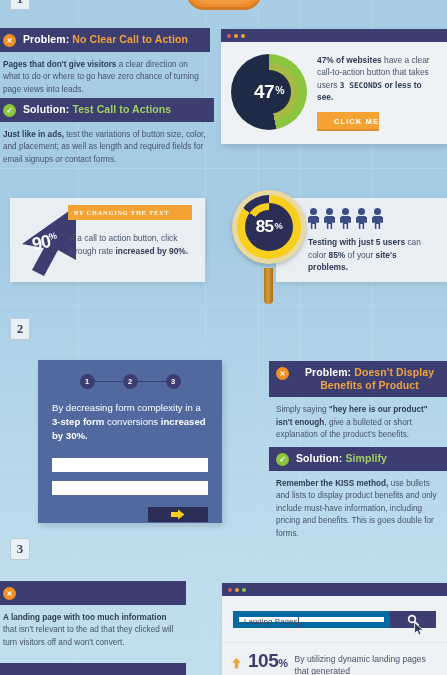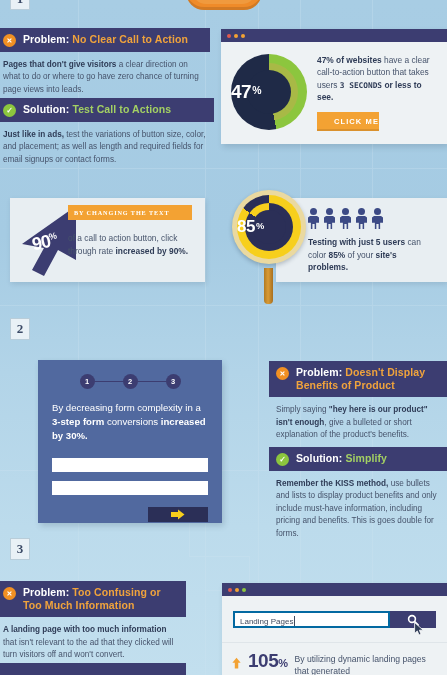--- a/index.html
+++ b/index.html
@@ -55,20 +55,21 @@
     font-size:8px; color:#fff; font-weight:700; margin-top:1px;
     line-height:1;
   }
   .dot-problem { background:#f19023; }
   .dot-problem::before { content:"\2715"; font-size:7px; }
   .dot-solution { background:#8cc63e; }
   .dot-solution::before { content:"\2713"; font-size:8px; }
   .bar .title {
     font-size:10.5px; font-weight:700; color:#ffffff; line-height:1.25;
     letter-spacing:.1px;
+    text-align:center;
   }
   .bar .title em { font-style:normal; }
   .bar .title .accent-orange { color:#f0a33c; font-weight:700; }
   .bar .title .accent-green  { color:#a3d063; font-weight:700; }
 
   .body-text {
     font-size:8.2px; line-height:1.52; color:#46536b; padding:7px 8px 6px 7px;
   }
   .body-text b { color:#2f3c57; font-weight:700; }
 
@@ -78,21 +79,21 @@
     box-shadow: 2px 3px 6px rgba(30,50,70,.16);
   }
   .browser .chrome {
     height:13px; background:#3c3d71; display:flex; align-items:center; gap:3px; padding-left:6px;
   }
   .browser .chrome i { width:4px; height:4px; border-radius:50%; display:block; }
 
   
   .gauge { position:relative; }
   .gauge .label {
-    position:absolute; inset:0; display:flex; align-items:center; 
+    position:absolute; inset:0; display:flex; align-items:center; justify-content:center;
     color:#fff; font-weight:700; letter-spacing:-.5px;
   }
   .gauge .label sup { font-size:.55em; font-weight:700; margin-left:1px; top:-.1em; position:relative;}
 
   
   .cta {
     background:#f3a233; color:#fff; font-size:7.5px; font-weight:700;
     letter-spacing:1.1px; padding:5px 0; width:62px; text-align:right;
     box-shadow:inset 0 -2px 0 rgba(0,0,0,.10);
   }
@@ -127,22 +128,22 @@
   .step-line { width:28px; height:1.5px; background:#3c3d71; }
   .form-copy { color:#fff; font-size:9.6px; line-height:1.45; }
   .form-copy b { font-weight:700; }
   .field { height:14px; background:#fff; }
   .submit {
     height:15px; background:#2b2f57; display:flex; align-items:center; justify-content:center;
   }
 
   
   .search-field {
-    flex:1; height:17px; background:#fff; border:2px solid #0369a1;
-    font-size:8px; color:#404b5f; display:flex; align-items:flex-end; padding-left:5px;
+    flex:1; height:17px; background:#fff; border:6px solid #0369a1;
+    font-size:8px; color:#404b5f; display:flex; align-items:flex-start; padding-left:5px;
   }
   .search-btn {
     width:46px; height:17px; background:#3c3d71;
     display:flex; align-items:center; justify-content:center;
   }
   .stat-105 {
     display:flex; align-items:flex-start; gap:7px; padding:7px 10px 0 10px;
   }
   .stat-105 .num { color:#3c3d71; font-size:19px; font-weight:700; letter-spacing:-.5px; }
   .stat-105 .num small { font-size:11px; }
@@ -333,24 +334,20 @@
       </span>
     </div>
     <div class="body-text">
       <b>Remember the KISS method,</b><span> use bullets and lists to display product benefits and only include must-have information, including pricing and benefits. This is goes double for forms.</span>
     </div>
   </div>
 
   <div style="position:absolute;left:-4px;top:581px;width:190px">
     <div class="bar">
       <span class="dot dot-problem"></span>
-      <span class="title">
-        <em>Problem:</em>
-        <span class="accent-orange">Too Confusing or Too Much Information</span>
-      </span>
     </div>
     <div class="body-text">
       <b>A landing page with too much information</b><span> that isn't relevant to the ad that they clicked will turn visitors off and won't convert.</span>
     </div>
   </div>
 
   <div style="position:absolute;left:-4px;top:663px;width:190px;height:12px;background:#3c3d71"></div>
 
   <div class="browser" style="left:222px;top:583px;width:225px;height:92px">
     <div class="chrome">

